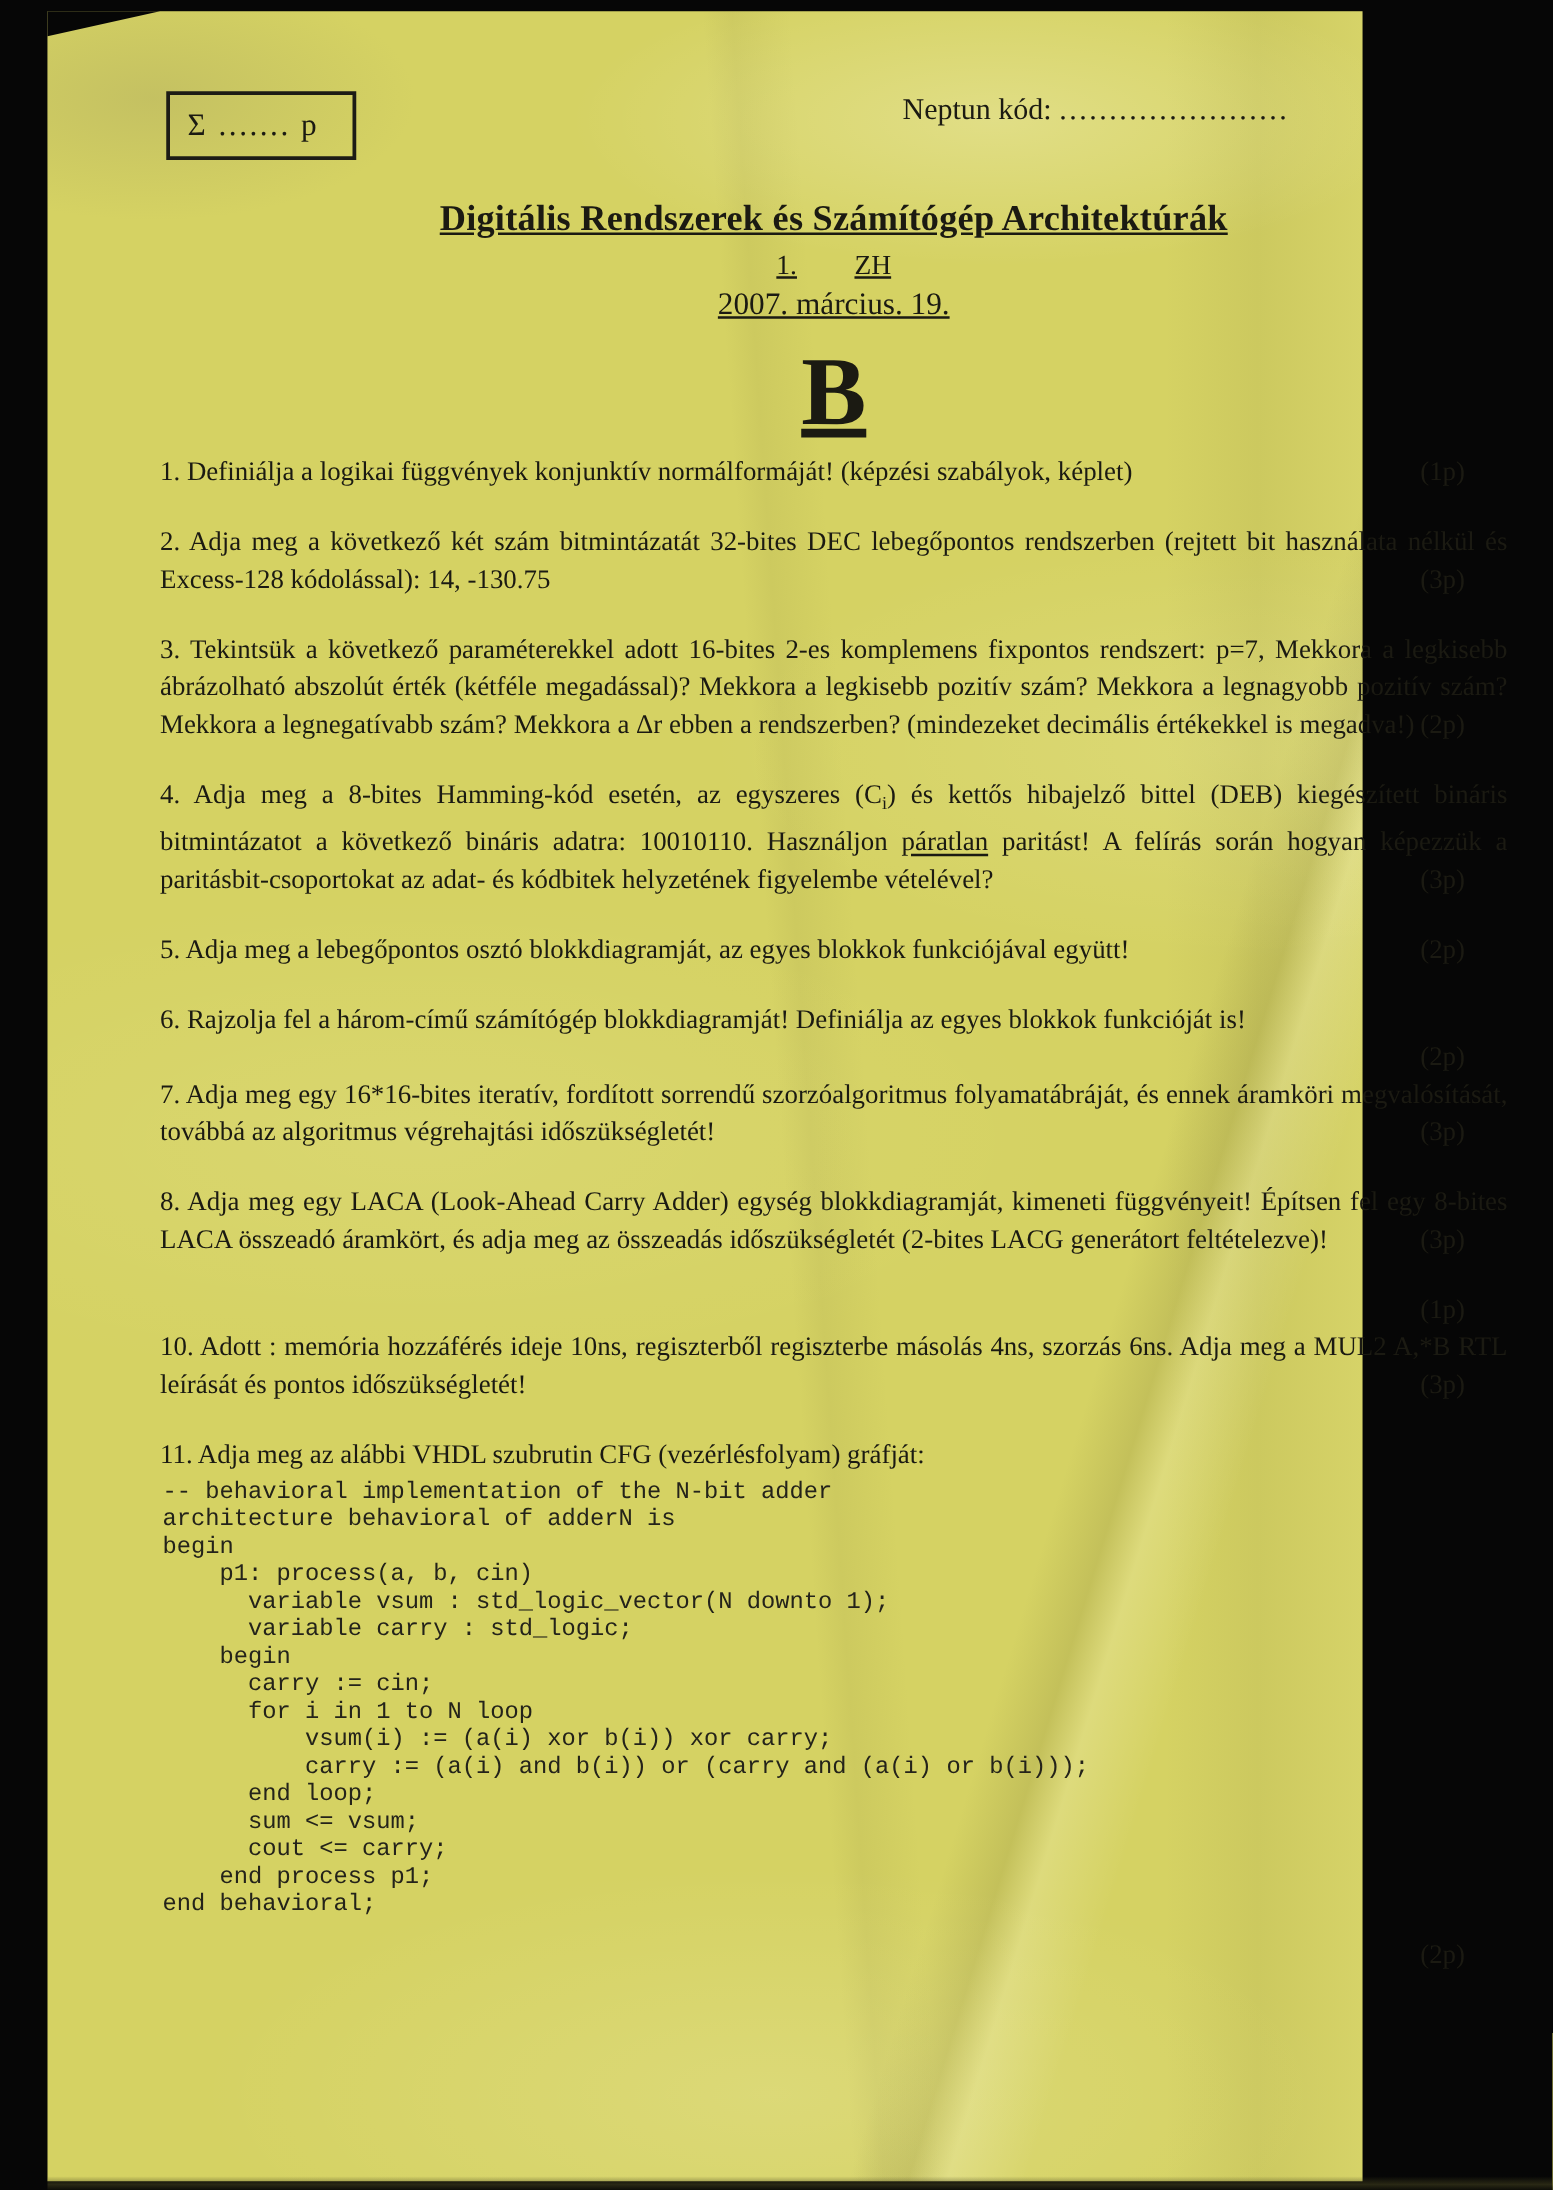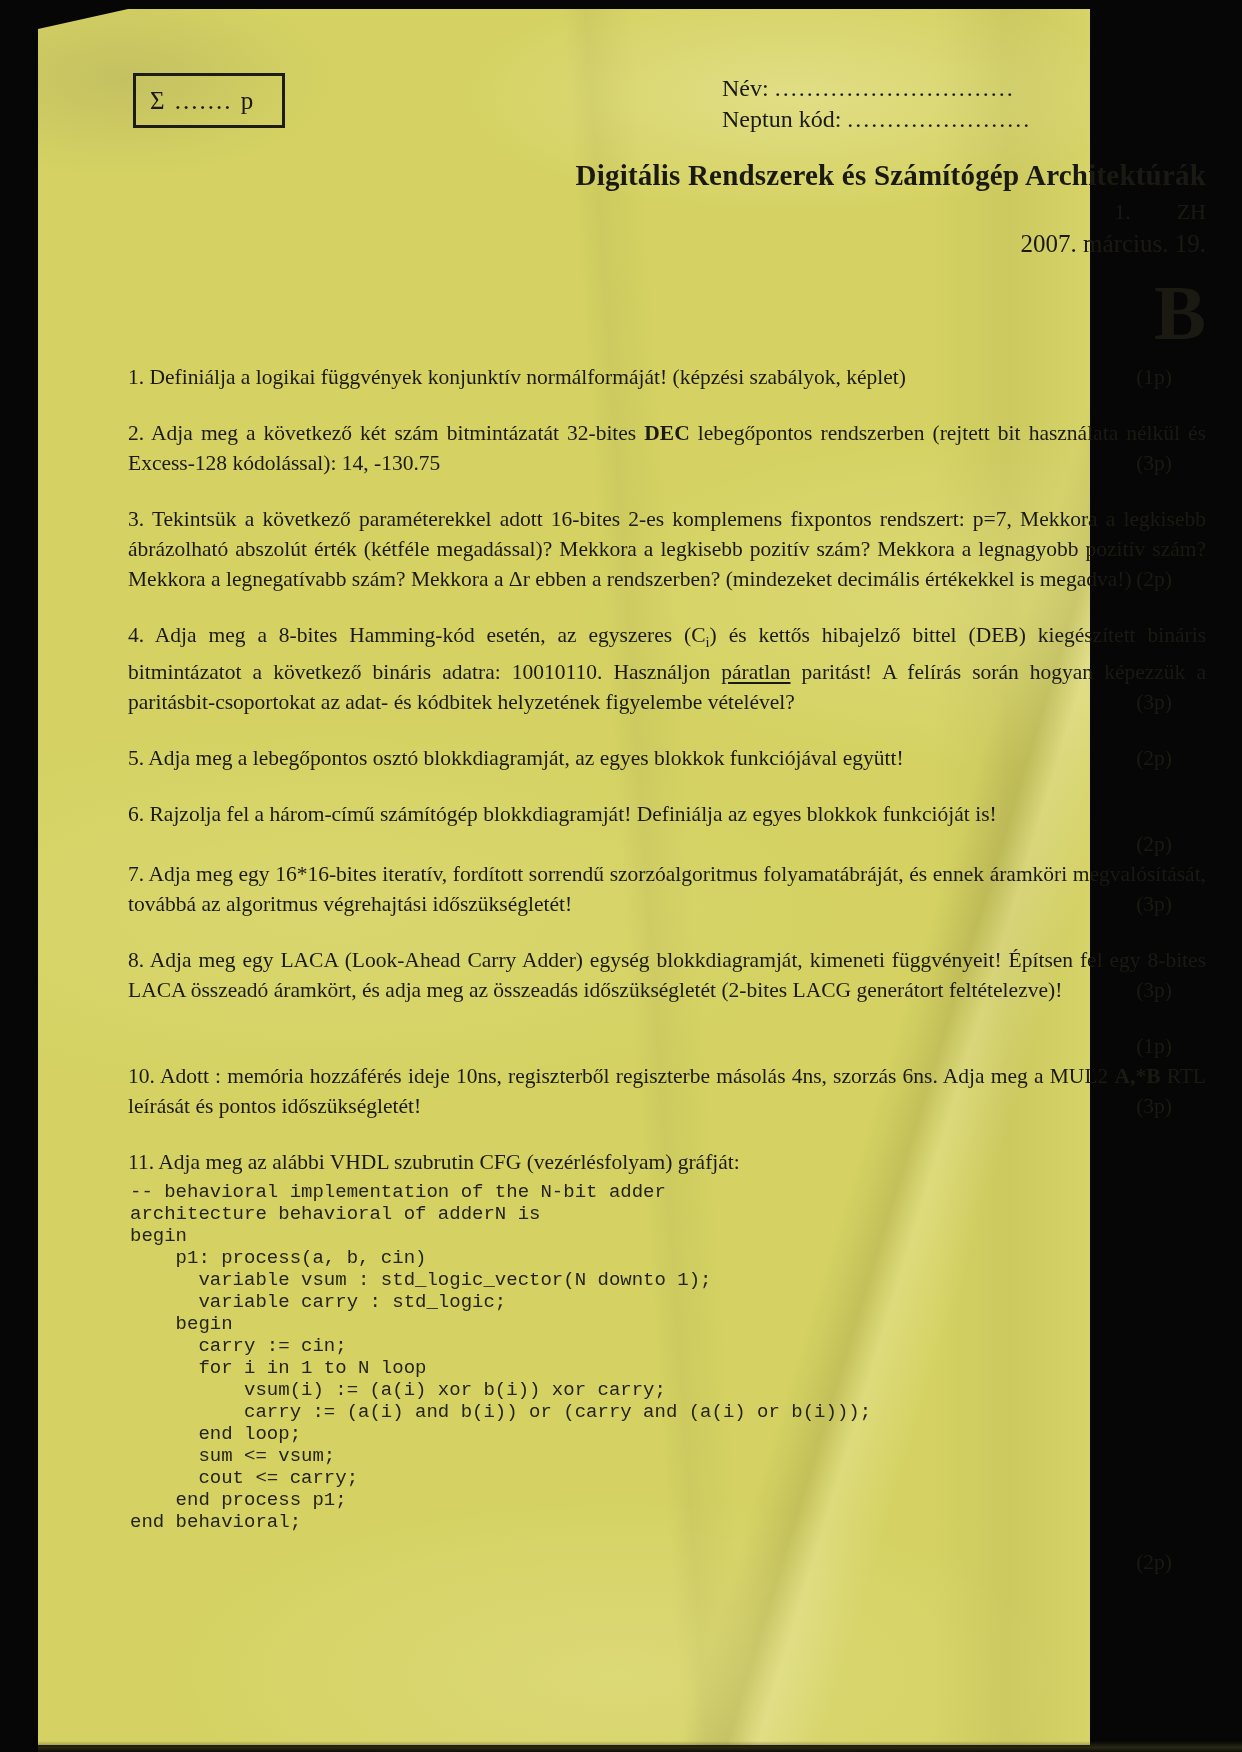--- a/index.html
+++ b/index.html
@@ -32,60 +32,56 @@
     background:linear-gradient(to bottom, rgba(90,88,40,0), rgba(70,68,32,0.55) 60%, rgba(14,14,8,0.95));
   }
   .sum-box{
     position:absolute;left:95px;top:64px;width:152px;height:55px;
     border:3px solid #1d1c15;box-sizing:border-box;
     display:flex;align-items:center;padding-left:14px;
     font-size:25px;letter-spacing:2px;
   }
   .id-block{position:absolute;left:684px;top:64px;font-size:24px;line-height:31px;white-space:nowrap;}
   .id-line .dots{letter-spacing:2px;}
-  .title-block{position:absolute;left:90px;top:150px;width:1078px;text-align:right;}
+  .title-block{position:absolute;left:90px;top:150px;width:1078px;text-align:center;text-decoration:underline;}
   .course-title{font-weight:bold;font-size:29px;line-height:33px;letter-spacing:0.2px;}
   .exam-line{font-size:22px;line-height:30px;margin-top:5px;}
   .exam-gap{display:inline-block;width:46px;}
   .exam-date{font-size:25px;line-height:30px;margin-top:2px;}
   .variant{font-size:78px;line-height:76px;font-weight:bold;margin-top:16px;}
   .questions{
     position:absolute;left:90px;top:353px;width:1078px;
     font-size:21.5px;line-height:30px;text-align:justify;
   }
   .q{margin:0 0 26px 0;}
   .q.after-pts{margin-top:-26px;}
   .q-text{margin:0;position:relative;}
   .pts-abs{position:absolute;right:34px;bottom:0;}
   .pts-line{text-align:right;padding-right:34px;height:30px;}
   .pts-line.pts-gap{margin-top:14px;}
-  .b{font-weight:bold;}
+  .b{font-weight:normal;}
   .u{text-decoration:underline;text-underline-offset:3px;}
   sub{font-size:0.68em;}
   .code{
     font-family:"Liberation Mono","DejaVu Sans Mono",monospace;
     font-size:19px;line-height:22px;margin:4px 0 0 2px;
     white-space:pre;text-align:left;color:#24231a;letter-spacing:0;
   }
 </style>
 </head>
 <body>
 
 <div class="paper">
   <div class="corner-wedge"></div>
 
   <div class="sum-box">
     <span>Σ ....... p</span>
   </div>
 
   <div class="id-block">
-    <div class="id-line">
-      <span>Név:</span>
-      <span class="dots">..............................</span>
-    </div>
     <div class="id-line">
       <span>Neptun kód:</span>
       <span class="dots">.......................</span>
     </div>
   </div>
 
   <div class="title-block">
     <div class="course-title">Digitális Rendszerek és Számítógép Architektúrák</div>
     <div class="exam-line">
       <span>1.</span><span class="exam-gap"></span><span>ZH</span>

